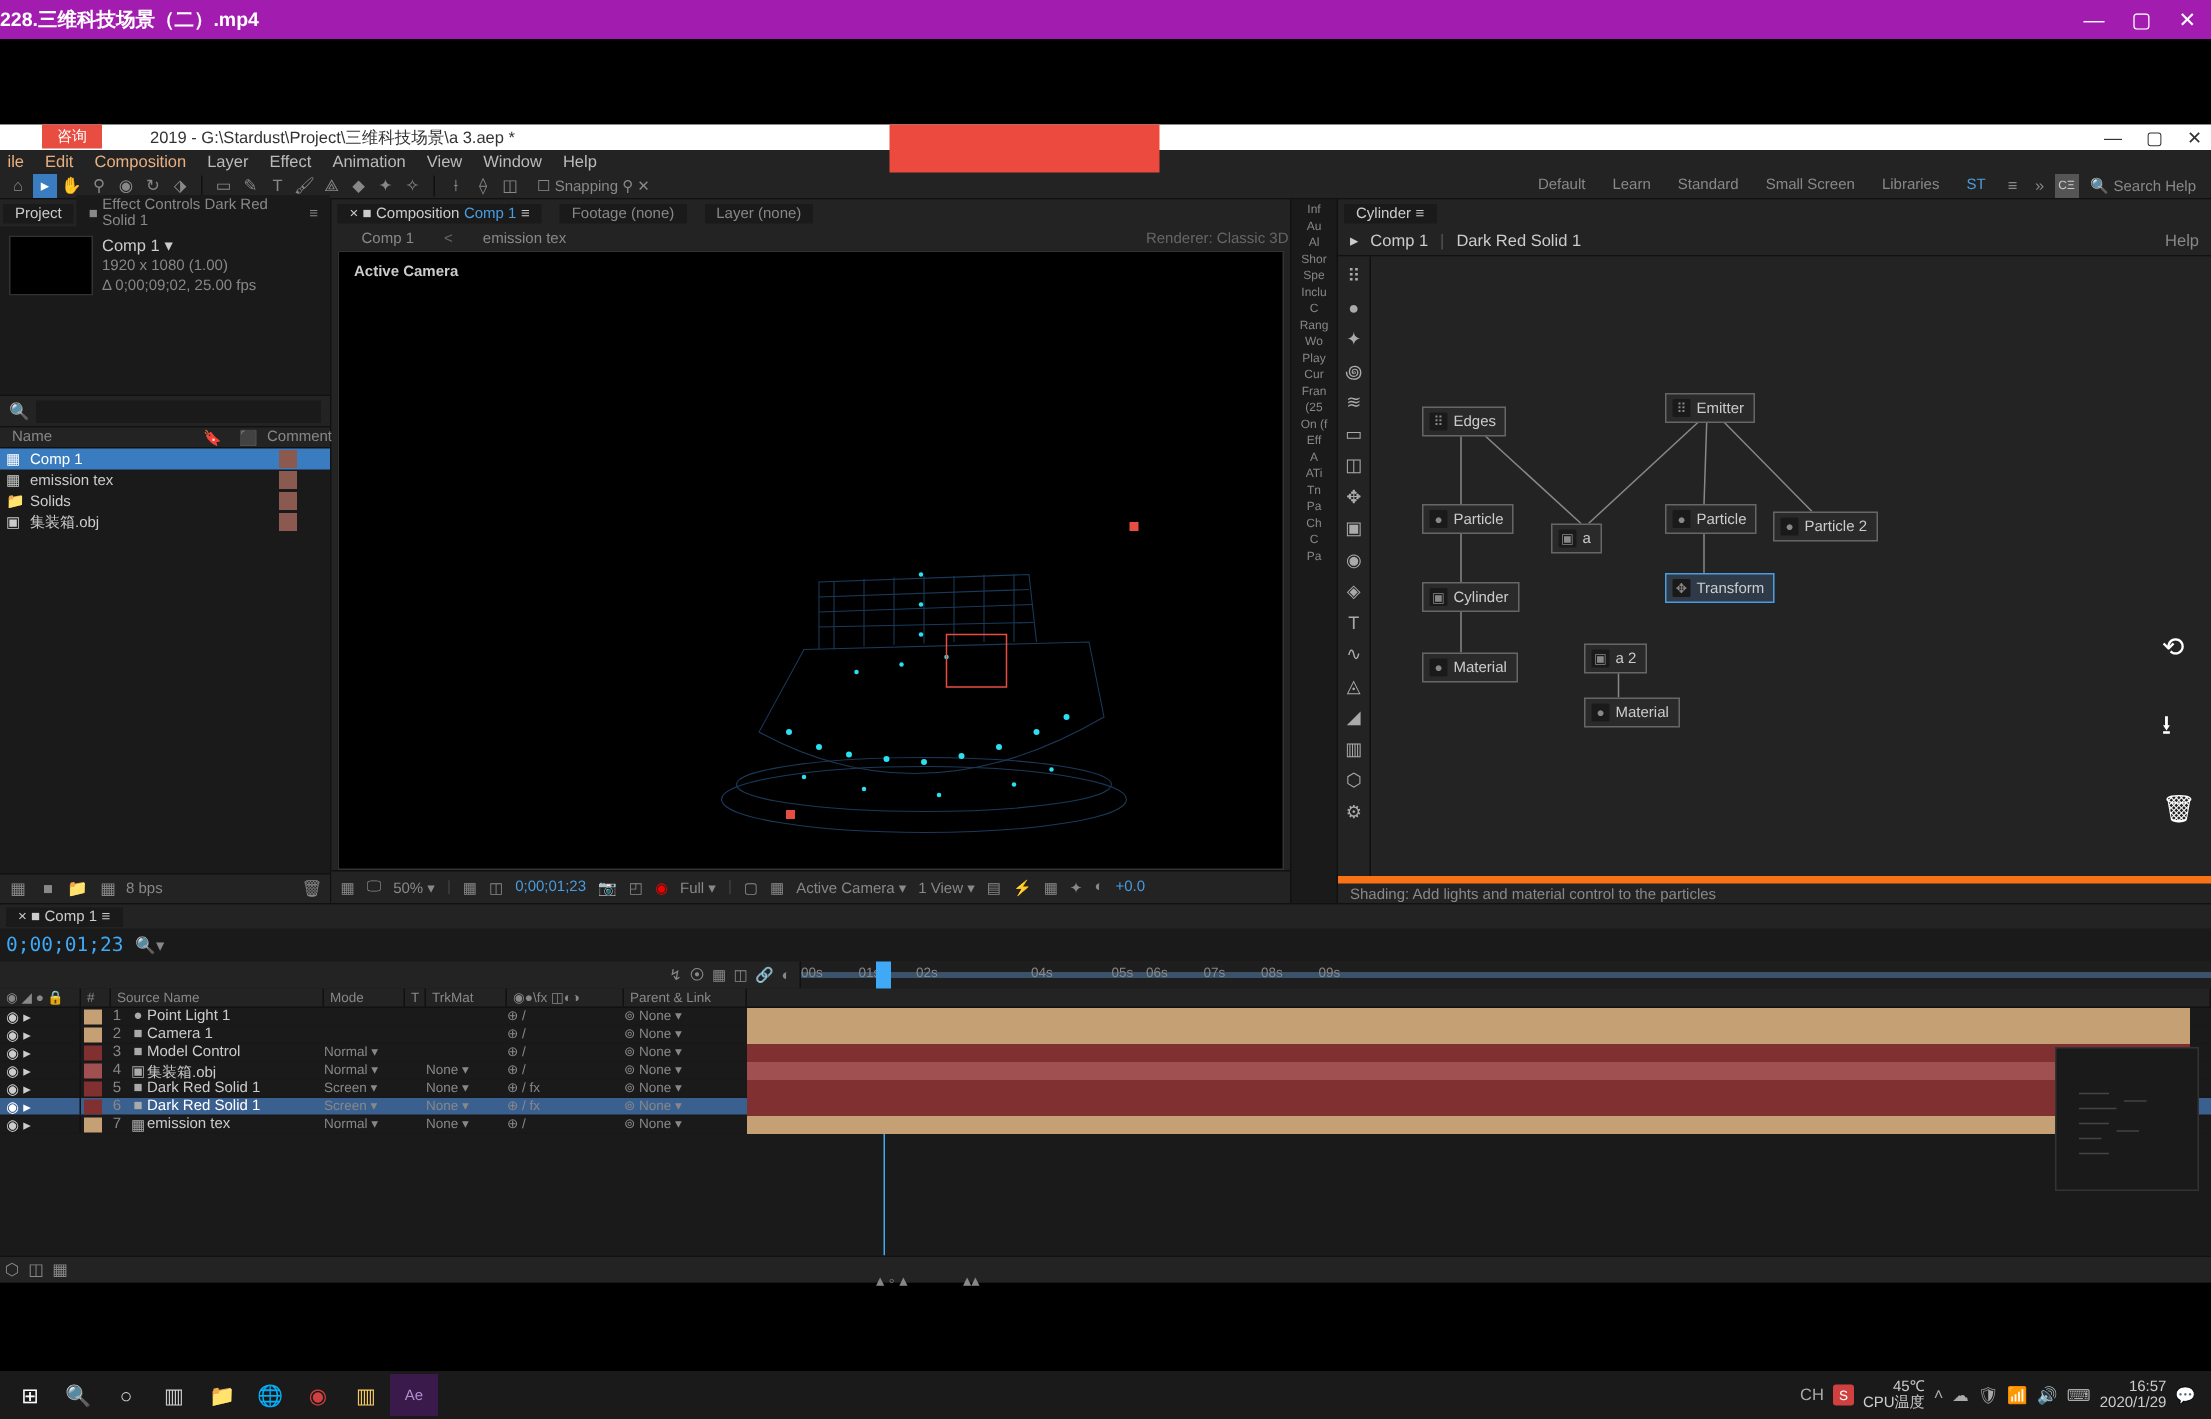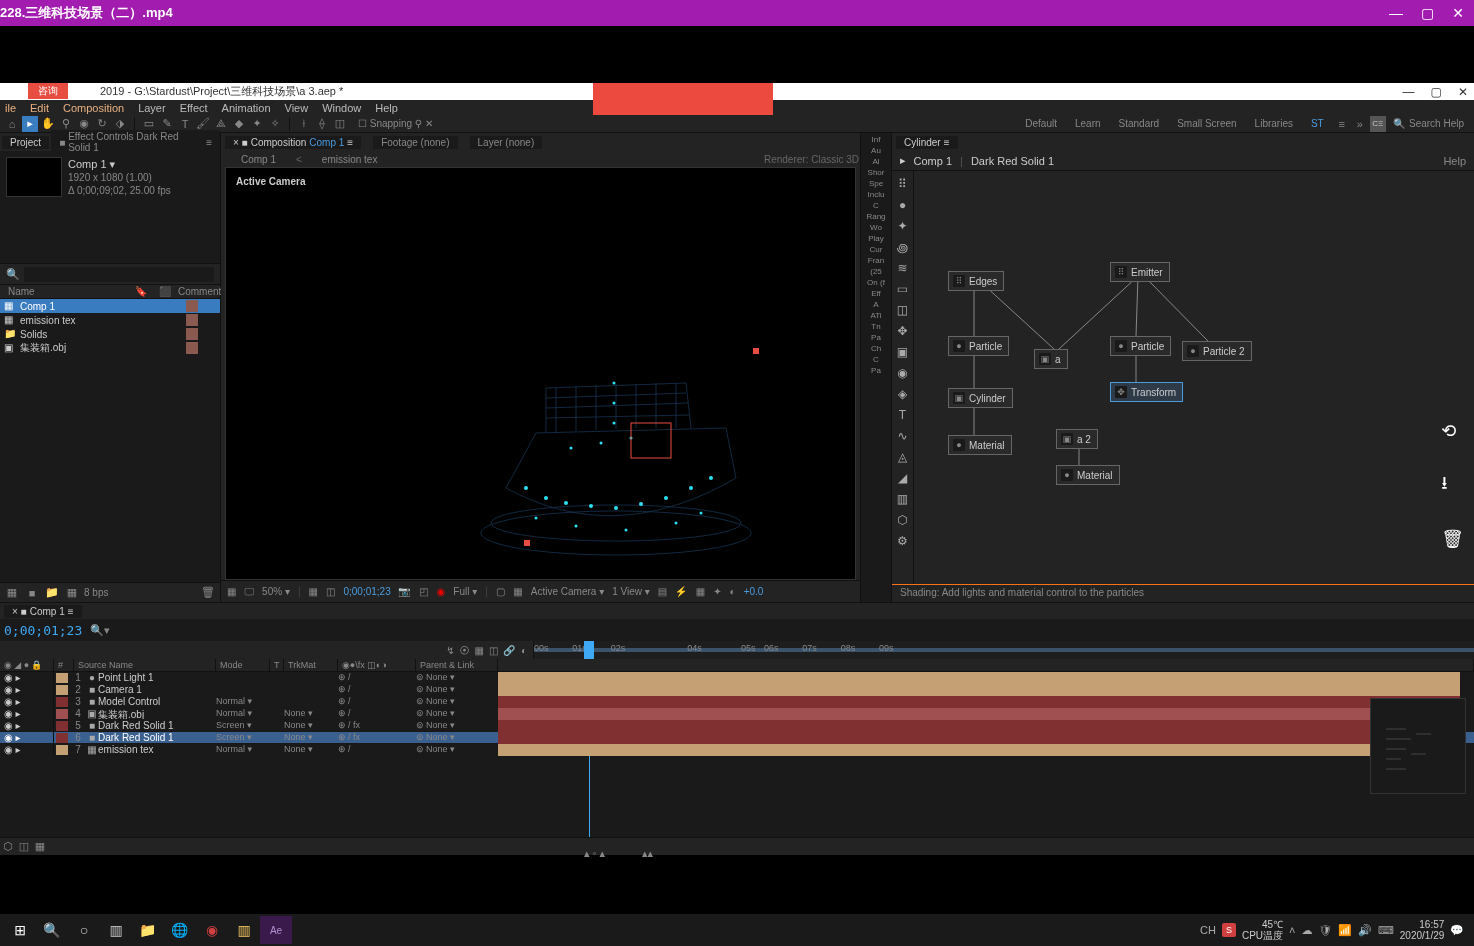--- a/index.html
+++ b/index.html
@@ -79,21 +79,21 @@
 .sd-breadcrumb { height: 20px; display: flex; align-items: center; padding: 0 8px; gap: 8px; border-bottom: 1px solid #111; }
 .sd-breadcrumb .help { margin-left: auto; color: #888; }
 .sd-body { flex: 1; display: flex; }
 .sd-tools { width: 22px; background: #232323; border-right: 1px solid #111; display: flex; flex-direction: column; gap: 3px; padding-top: 4px; }
 .sd-tools .tool { width: 18px; height: 18px; margin: 0 auto; display: flex; align-items: center; justify-content: center; color: #aaa; font-size: 12px; cursor: pointer; }
 .sd-canvas { flex: 1; background: #232323; position: relative; }
 .node { position: absolute; border: 1px solid #666; background: #2a2a2a; color: #ccc; font-size: 10px; padding: 3px 6px 3px 4px; display: flex; align-items: center; gap: 4px; cursor: pointer; }
 .node.selected { border-color: #4a9cdf; background: #2e3a48; }
 .node .nico { width: 12px; height: 12px; background: #1a1a1a; border-radius: 1px; display:inline-flex; align-items:center; justify-content:center; font-size:9px; color:#888;}
 .wire { stroke: #888; stroke-width: 1; fill: none; }
-.sd-footer { height: 18px; background: #232323; border-top: 1px solid #f97316; color: #888; font-size: 10px; padding: 2px 8px; }
+.sd-footer { height: 18px; background: #232323; border-top: 5px solid #f97316; color: #888; font-size: 10px; padding: 2px 8px; }
 
 
 .timeline { height: 253px; background: #1a1a1a; border-top: 1px solid #111; display: flex; flex-direction: column; }
 .tl-tabs { height: 16px; background: #232323; display: flex; align-items: center; padding-left: 4px; }
 .tl-top { height: 22px; display: flex; align-items: center; padding: 0 4px; gap: 8px; }
 .tl-time { color: #3fa9f5; font-size: 13px; font-family: monospace; }
 .tl-headers { height: 13px; background: #232323; display: flex; font-size: 9px; color: #888; border-bottom: 1px solid #111; }
 .tl-cell { border-right: 1px solid #111; display:flex; align-items:center; padding-left:4px; }
 .tlc-vis { width: 54px; }
 .tlc-idx { width: 20px; }

